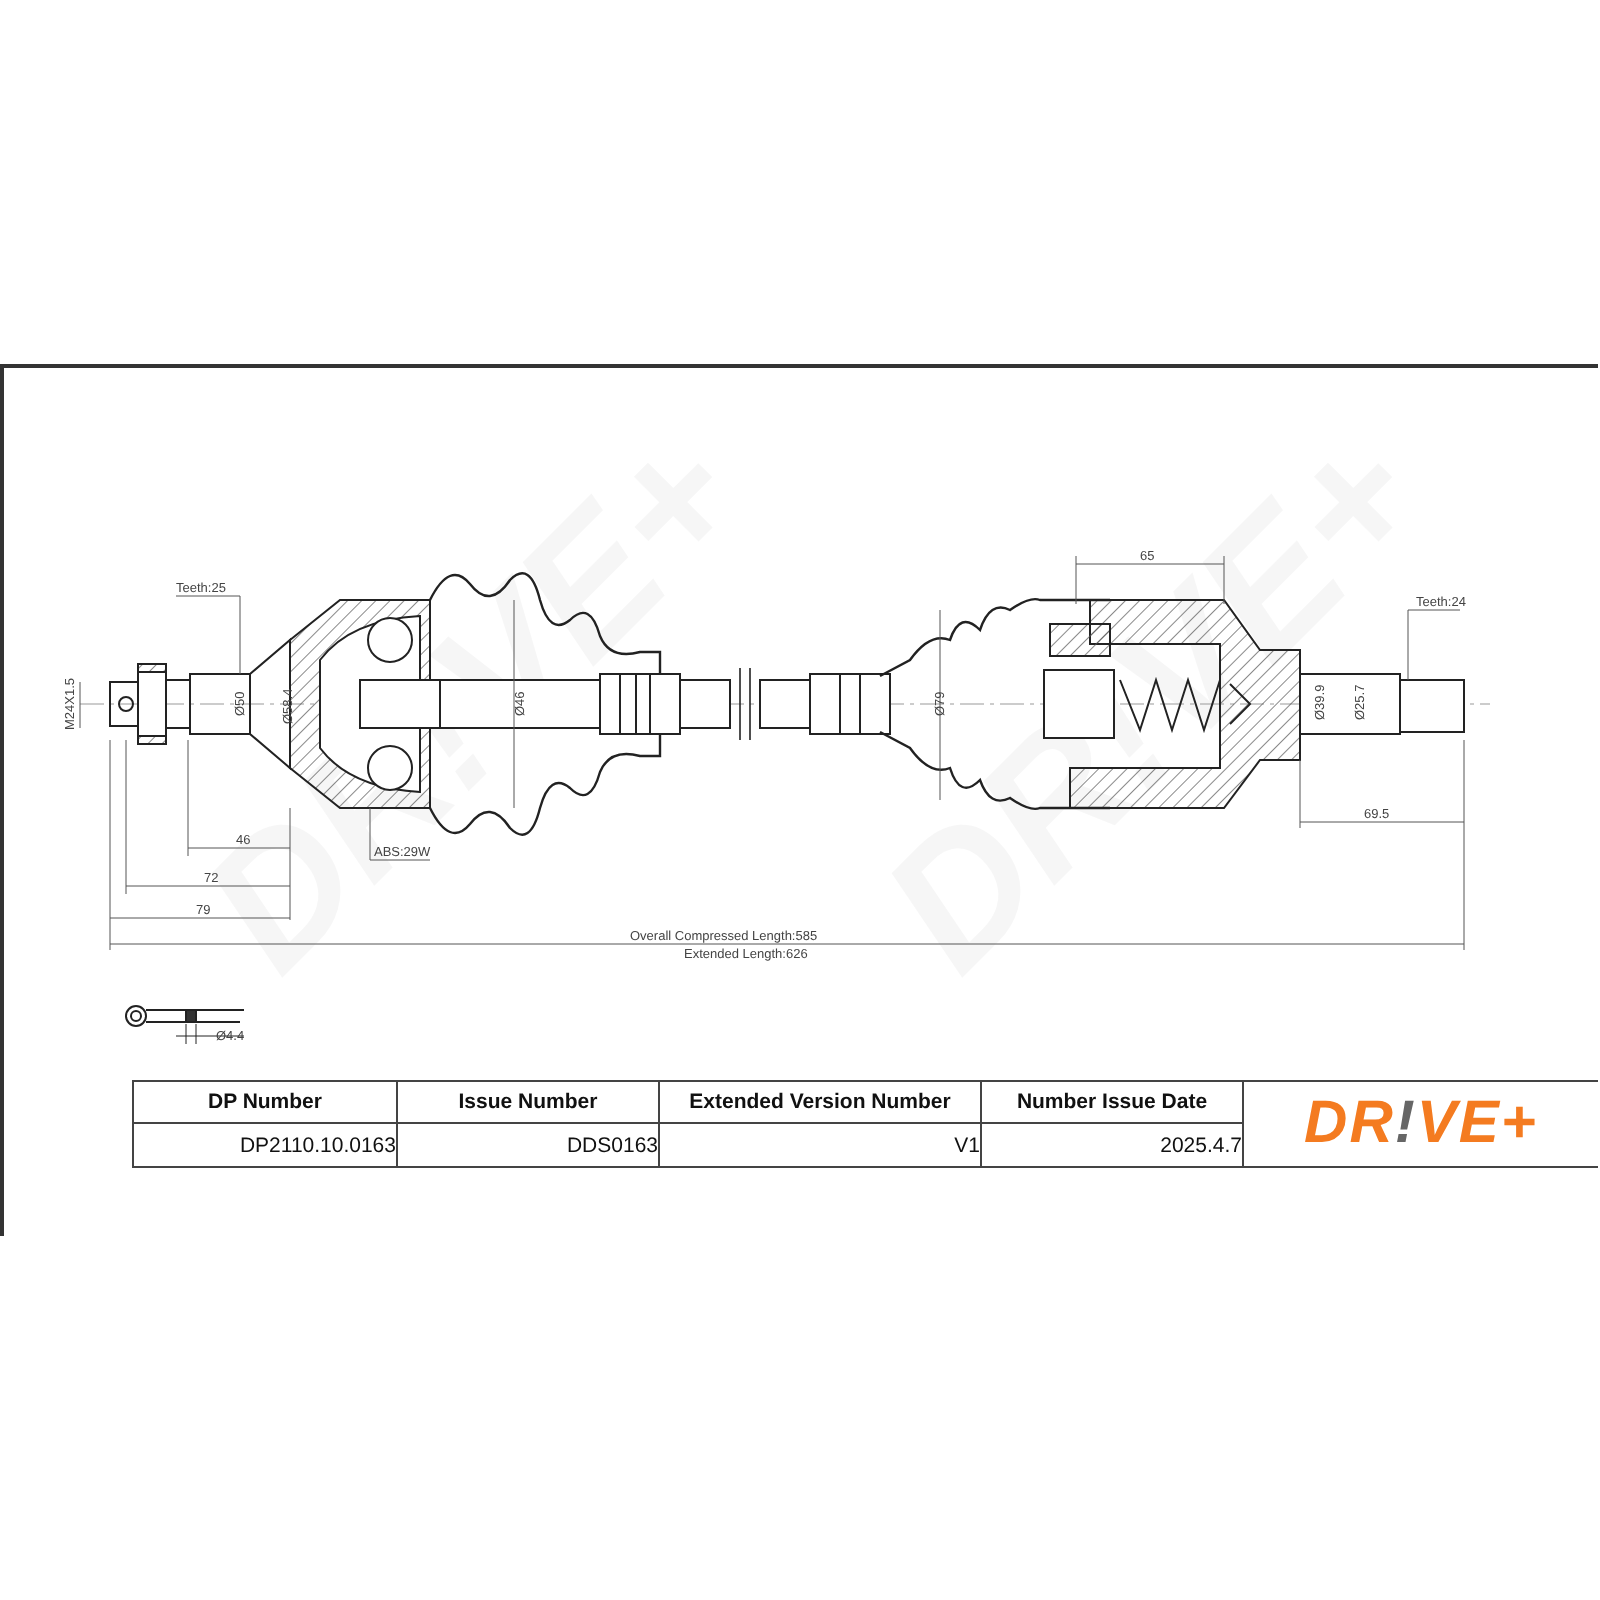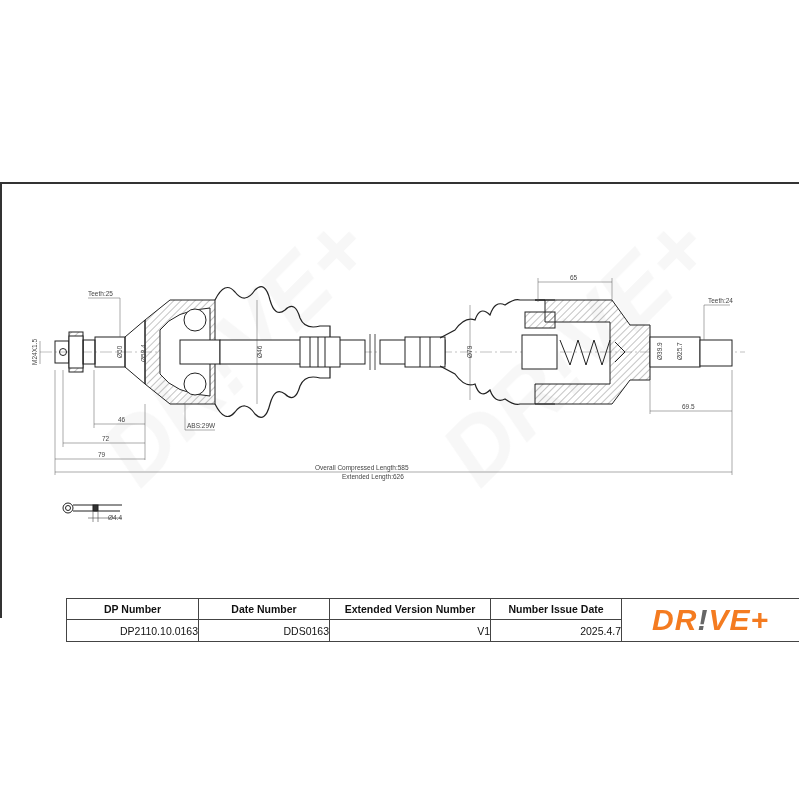--- a/index.html
+++ b/index.html
@@ -1,20 +1,20 @@
 <!DOCTYPE html>
 <html><head>
 <meta charset="utf-8">
 <style>
   html,body{margin:0;padding:0;background:#ffffff;}
   body{width:800px;height:800px;position:relative;overflow:hidden;font-family:"Liberation Sans",sans-serif;}
   .frame{position:absolute;left:0;top:182px;width:799px;height:436px;border-top:2px solid #333;border-left:2px solid #333;box-sizing:border-box;}
   svg.drawing{position:absolute;left:0;top:0;width:800px;height:800px;}
   .dimtxt{font-family:"Liberation Sans",sans-serif;font-size:6.5px;fill:#444;}
-  .tb{position:absolute;left:66px;top:598px;width:733px;height:44px;border-collapse:collapse;}
+  .tb{position:absolute;left:66px;top:540px;width:733px;height:44px;border-collapse:collapse;}
   .tb td{border:1.5px solid #444;text-align:center;font-size:10.5px;color:#111;padding:0;}
   .tb td.h{font-weight:bold;height:20px;}
   .tb td.v{height:21px;text-align:right;}
   .logo{font-family:"Liberation Sans",sans-serif;font-weight:bold;font-style:italic;font-size:30px;color:#f47b20;letter-spacing:1px;}
   .logo .bang{color:#666;}
 </style>
 </head>
 <body>
 
 <div class="frame"></div>
@@ -138,21 +138,21 @@
     <text class="dimtxt" x="315" y="470">Overall  Compressed  Length:585</text>
     <text class="dimtxt" x="342" y="479">Extended  Length:626</text>
     <text class="dimtxt" x="108" y="520">Ø4.4</text>
   </g>
 </svg>
 
 <table class="tb">
   <tbody>
       <tr>
     <td class="h" style="width:131px">DP Number</td>
-    <td class="h" style="width:130px">Date Number</td>
+    <td class="h" style="width:130px">Issue Number</td>
     <td class="h" style="width:160px">Extended Version Number</td>
     <td class="h" style="width:130px">Number Issue Date</td>
     <td rowspan="2" style="border-right:none;">
       <span class="logo"><span>DR</span><span class="bang">!</span><span>VE+</span></span>
     </td>
   </tr>
   <tr>
     <td class="v">DP2110.10.0163</td>
     <td class="v">DDS0163</td>
     <td class="v">V1</td>

